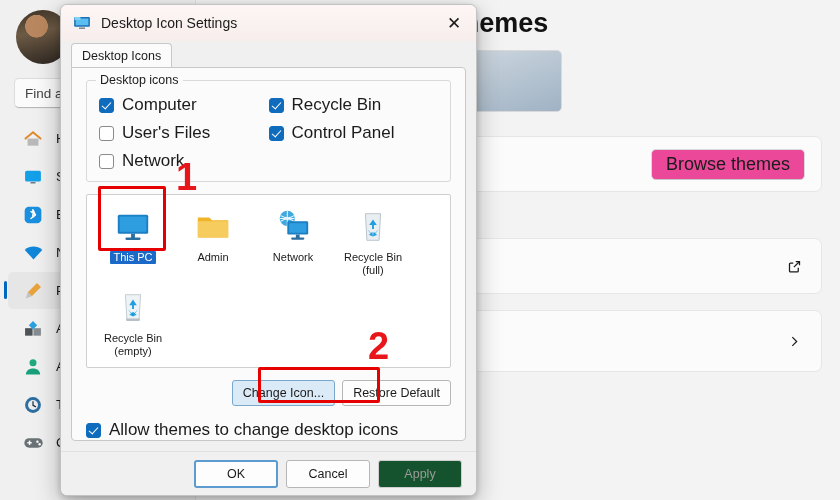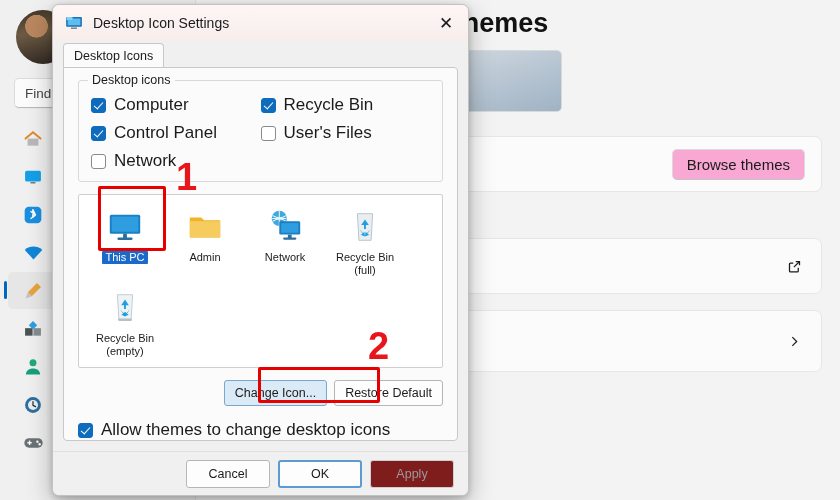--- a/index.html
+++ b/index.html
@@ -101,35 +101,35 @@
     border-radius: 7px;
     margin: 8px 18px 0 22px;
     display: flex; align-items: center;
     padding: 0 16px;
     min-height: 56px;
   }
   .card-text { flex: 1; min-width: 0; }
   .card-title { font-size: 13.5px; color: #1b1b1b; line-height: 1.35; }
   .card-sub { font-size: 11.5px; color: #5c5c5c; margin-top: 1px; }
   .pill-btn {
-    background: #f9a8d4;
+    background: #ec4899;
     border: 1px solid #dadada;
     border-bottom-color: #c6c6c6;
     border-radius: 5px;
     height: 31px; padding: 0 14px;
-    font-size: 15px; color: #1b1b1b;
+    font-size: 18px; color: #1b1b1b;
     font-family: "Liberation Sans", sans-serif;
     display:flex; align-items:center;
   }
   .card-icon { width: 22px; height: 22px; display:flex; align-items:center; justify-content:center; color:#1b1b1b; }
 
   
   .dialog {
     position: absolute;
-    left: 52px; top: 4px;
+    left: 60px; top: 4px;
     width: 417px; height: 492px;
     background: #f0f0f0;
     border: 1px solid #c2c2c2;
     border-radius: 7px;
     box-shadow: 0 8px 26px rgba(0,0,0,.28), 0 2px 6px rgba(0,0,0,.18);
     overflow: hidden;
     display: flex; flex-direction: column;
   }
   .dlg-titlebar {
     height: 36px;
@@ -240,21 +240,21 @@
     min-width: 94px; height: 26px;
     background: #fdfdfd;
     border: 1px solid #b6b6b6;
     border-radius: 3px;
     font-size: 12.5px; color: #1b1b1b;
     font-family: "Liberation Sans", sans-serif;
     display: flex; align-items: center; justify-content: center;
     padding: 0 10px;
   }
   .winbtn.hi { background: #dbeaf7; border-color: #7aa7cc; }
-  .winbtn.disabled { color: #9a9a9a; background: #7f1d1d; border-color: #cfcfcf; }
+  .winbtn.disabled { color: #9a9a9a; background: #14532d; border-color: #cfcfcf; }
   .winbtn.default { border: 2px solid #5c9bd0; background: #fdfdfd; }
 
   .allow-row { display: flex; align-items: center; gap: 8px; margin-top: 14px; }
 
   .dlg-footer {
     flex: 0 0 44px;
     background: #f0f0f0;
     border-top: 1px solid #e0e0e0;
     display: flex; align-items: center; justify-content: flex-end;
     gap: 8px; padding-right: 14px;
@@ -472,27 +472,27 @@
             <span class="cbox checked"></span>
             <span class="cb-label">Computer</span>
           </label>
 
           <label class="cb-row">
             <span class="cbox checked"></span>
             <span class="cb-label">Recycle Bin</span>
           </label>
 
           <label class="cb-row">
+            <span class="cbox"></span>
+            <span class="cb-label">User's Files</span>
+          </label>
+
+          <label class="cb-row">
             <span class="cbox checked"></span>
             <span class="cb-label">Control Panel</span>
-          </label>
-
-          <label class="cb-row">
-            <span class="cbox"></span>
-            <span class="cb-label">User's Files</span>
           </label>
 
           <label class="cb-row">
             <span class="cbox"></span>
             <span class="cb-label">Network</span>
           </label>
 
           <span></span>
         </div>
       </div>
@@ -568,22 +568,22 @@
         <button class="winbtn">Restore Default</button>
       </div>
 
       <label class="allow-row">
         <span class="cbox checked"></span>
         <span class="cb-label">Allow themes to change desktop icons</span>
       </label>
     </div>
 
     <div class="dlg-footer">
+      <button class="winbtn default">OK</button>
       <button class="winbtn">Cancel</button>
-      <button class="winbtn default">OK</button>
       <button class="winbtn disabled">Apply</button>
     </div>
   </div>
 
   <div class="annot-box" style="left:98px; top:186px; width:68px; height:65px;"></div>
   <div class="annot-num" style="left:176px; top:158px; font-size:38px;">1</div>
 
   <div class="annot-box" style="left:258px; top:367px; width:122px; height:36px;"></div>
   <div class="annot-num" style="left:368px; top:327px; font-size:38px;">2</div>
 

